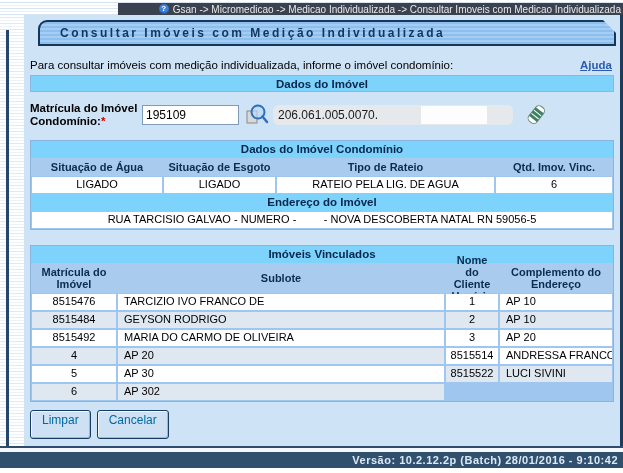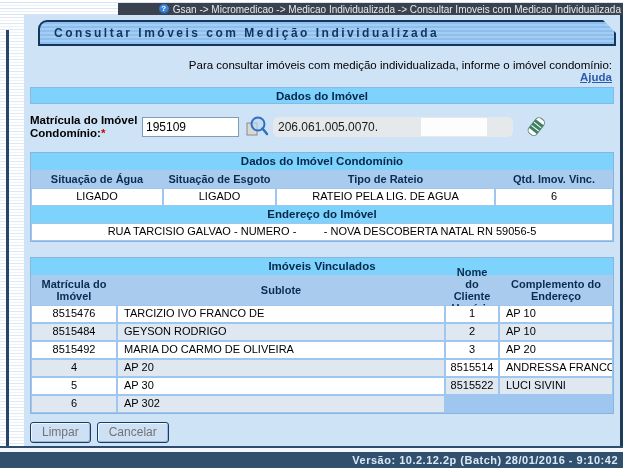--- a/index.html
+++ b/index.html
@@ -25,25 +25,25 @@
   .rail-rule { position:absolute; left:6px; top:15px; bottom:0; width:3px; background:#25456a; }
   .content { flex:1; background:#cfe3f6; border-right:3px solid #1e3c5a; overflow:hidden; }
 
   
   .title-bar { margin:5px 4px 0 14px; height:26px; border:2px solid #16375c;
     border-radius:9px 0 0 0;
     clip-path:polygon(0 0, calc(100% - 13px) 0, 100% 13px, 100% 100%, 0 100%);
     background:repeating-linear-gradient(180deg,#8cbeee 0 2px,#a5cdf3 2px 4px);
     display:flex; align-items:center; }
   .title-bar span { color:#12365c; font-size:12px; font-weight:bold; letter-spacing:2.5px;
-    padding-left:14px; white-space:nowrap; }
+    padding-left:20px; white-space:nowrap; }
 
   
   .instruction-row { display:flex; justify-content:space-between; align-items:flex-end;
-    margin:13px 8px 4px 6px;flex-direction:column; }
+    margin:13px 8px 4px 6px; }
   .instruction { font-size:11.5px; color:#000; }
   .ajuda { font-size:11.5px; font-weight:bold; color:#2a5db0; text-decoration:underline; cursor:pointer; }
 
   
   .band { margin:0 6px; height:17px; background:#7dd3fc; border:1px solid #8ab8e6;
     text-align:center; font-size:11.5px; font-weight:bold; color:#06264c; line-height:16px; }
 
   .field-row { display:flex; align-items:center; margin:6px 6px 8px 6px; height:34px; }
   .field-label { font-size:11.5px; font-weight:bold; color:#000; line-height:13px; width:112px; flex:0 0 auto; }
   .req { color:#cc0000; }
@@ -67,22 +67,22 @@
     margin:1px; text-align:center; white-space:nowrap; overflow:hidden; }
   .cell.left { text-align:left; padding-left:6px; }
   .addr-cell { margin:1px; background:#fff; height:16px; line-height:15px; text-align:center;
     font-size:11px; white-space:pre; overflow:hidden; }
   .t2 { margin-top:15px; }
   .t1 { margin-top:5px; }
 
   
   .button-row { margin:7px 6px 0 6px; display:flex; gap:6px; }
   .btn { background:#cde0f4; border:1px solid #173d63; border-radius:3px;
-    padding:2px 11px 3px; font-size:12px; font-family:"Liberation Sans",sans-serif;
-    color:#737373; cursor:pointer;
+    padding:2px 11px 11px; font-size:12px; font-family:"Liberation Sans",sans-serif;
+    color:#0369a1; cursor:pointer;
     box-shadow:inset 1px 1px 0 #eef6ff, inset -1px -1px 0 #9db8d4; }
 
   
   .pre-footer { height:4px; background:#f4f8fc; }
   .footer { height:16px; background:#31506e; display:flex; align-items:center;
     justify-content:flex-end; padding-right:5px; }
   .footer span { color:#dce9f6; font-size:11px; font-weight:bold; letter-spacing:0.5px; }
 </style>
 </head>
 <body>

